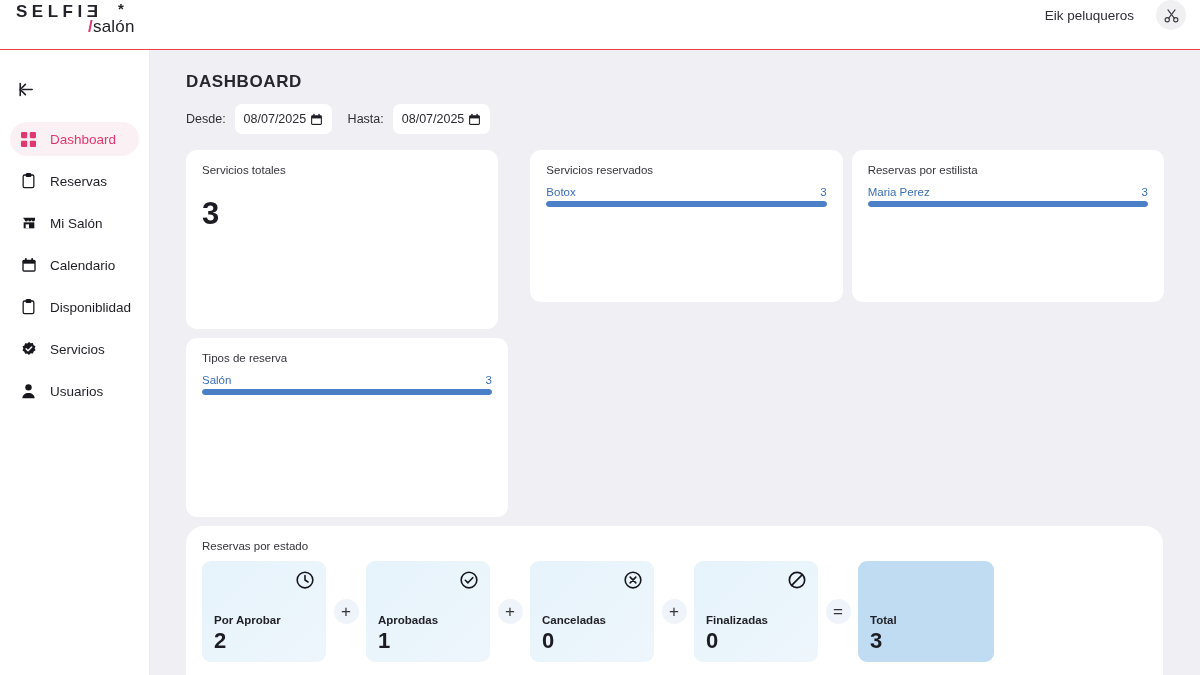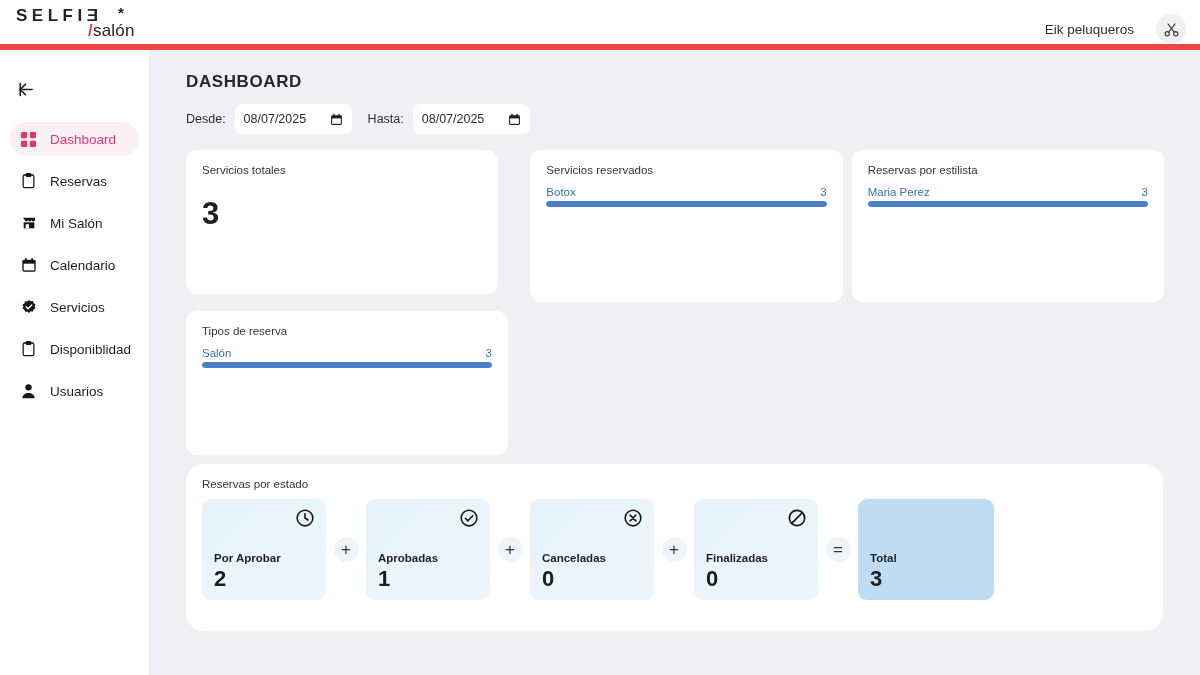--- a/index.html
+++ b/index.html
@@ -8,22 +8,22 @@
     font-family: "Liberation Sans", "DejaVu Sans", sans-serif;
     background: #ffffff;
     overflow: hidden;
   }
 
   
   .topbar {
     position: absolute; top: 0; left: 0;
     width: 1200px; height: 50px;
     background: #ffffff;
-    border-bottom: 6px solid #ef4444;
-    display: flex; align-items: flex-end;
+    border-bottom: 1px solid #ef4444;
+    display: flex; align-items: flex-start;
     justify-content: space-between;
     padding: 0 14px 0 14px;
     z-index: 5;
   }
   .logo { position: relative; width: 150px; height: 40px; }
   .logo-main {
     position: absolute; left: 2px; top: 2px;
     font-size: 17px; font-weight: 700;
     letter-spacing: 4.5px; color: #222228;
     font-family: "Liberation Sans", sans-serif;
@@ -88,34 +88,34 @@
     font-size: 17px; font-weight: 700; color: #26262c;
     letter-spacing: .6px; margin-bottom: 12px;
   }
 
   
   .filters { display: flex; align-items: center; gap: 16px; margin-bottom: 16px; }
   .filter { display: flex; align-items: center; gap: 9px; }
   .filter-label { font-size: 12.5px; color: #2d2d33; }
   .date-box {
     background: #ffffff; border-radius: 7px;
-    height: 30px; width: 117px;
+    height: 30px; width: 97px;
     display: flex; align-items: center; justify-content: space-between;
     padding: 0 9px; font-size: 12.5px; color: #2b2b31;
     cursor: pointer;
   }
 
   
   .row { display: flex; gap: 9px; margin-bottom: 9px; }
   .card {
     background: #ffffff; border-radius: 11px;
     padding: 14px 16px;
   }
   .card-title { font-size: 11.5px; color: #33333a; margin-bottom: 6px; }
-  .c1 { width: 322px; height: 144px; }
+  .c1 { width: 322px; height: 179px; }
   .c2 { width: 322px; height: 152px; margin-left: 23px; }
   .c3 { width: 322px; height: 152px; }
   .big-number {
     font-size: 31px; font-weight: 700; color: #1c1c22;
     margin-top: 22px; line-height: 1;
   }
 
   
   .bar-row { margin-top: 10px; }
   .bar-head {
@@ -242,36 +242,36 @@
           <rect x="4" y="10" width="16" height="10" fill="#ffffff"></rect>
           <rect x="6" y="1.5" width="2.6" height="4.5" rx="1.2"></rect>
             <rect x="15.4" y="1.5" width="2.6" height="4.5" rx="1.2"></rect>
         </svg>
       </span>
       <span>Calendario</span>
     </div>
 
     <div class="nav-item">
       <span class="nav-icon">
+        <svg width="15" height="16" viewBox="0 0 20 24" fill="none" stroke="#16161c" stroke-width="1.9">
+          <rect x="2" y="3" width="16" height="19" rx="2.2"></rect>
+          <rect x="6.5" y="1" width="7" height="4" rx="1.3" fill="#16161c"></rect>
+        </svg>
+      </span>
+      <span>Disponiblidad</span>
+    </div>
+
+    <div class="nav-item">
+      <span class="nav-icon">
         <svg width="16" height="16" viewBox="0 0 24 24" fill="#16161c">
           <path d="M12 1.4l2.6 2.1 3.3-.4 1 3.2 2.9 1.7-1.4 3 1.4 3-2.9 1.7-1 3.2-3.3-.4L12 21l-2.6-2.1-3.3.4-1-3.2L2.2 14.4l1.4-3-1.4-3 2.9-1.7 1-3.2 3.3.4z"></path>
           <path d="M7.6 11.7l2.9 2.9 5.6-5.7" stroke="#ffffff" stroke-width="2.1" fill="none" stroke-linecap="round" stroke-linejoin="round"></path>
         </svg>
       </span>
       <span>Servicios</span>
-    </div>
-
-    <div class="nav-item">
-      <span class="nav-icon">
-        <svg width="15" height="16" viewBox="0 0 20 24" fill="none" stroke="#16161c" stroke-width="1.9">
-          <rect x="2" y="3" width="16" height="19" rx="2.2"></rect>
-          <rect x="6.5" y="1" width="7" height="4" rx="1.3" fill="#16161c"></rect>
-        </svg>
-      </span>
-      <span>Disponiblidad</span>
     </div>
 
     <div class="nav-item">
       <span class="nav-icon">
         <svg width="15" height="16" viewBox="0 0 20 22" fill="#16161c">
           <circle cx="10" cy="6" r="4.4"></circle>
           <path d="M1.6 21c0-4.6 3.8-7.3 8.4-7.3s8.4 2.7 8.4 7.3z"></path>
         </svg>
       </span>
       <span>Usuarios</span>

